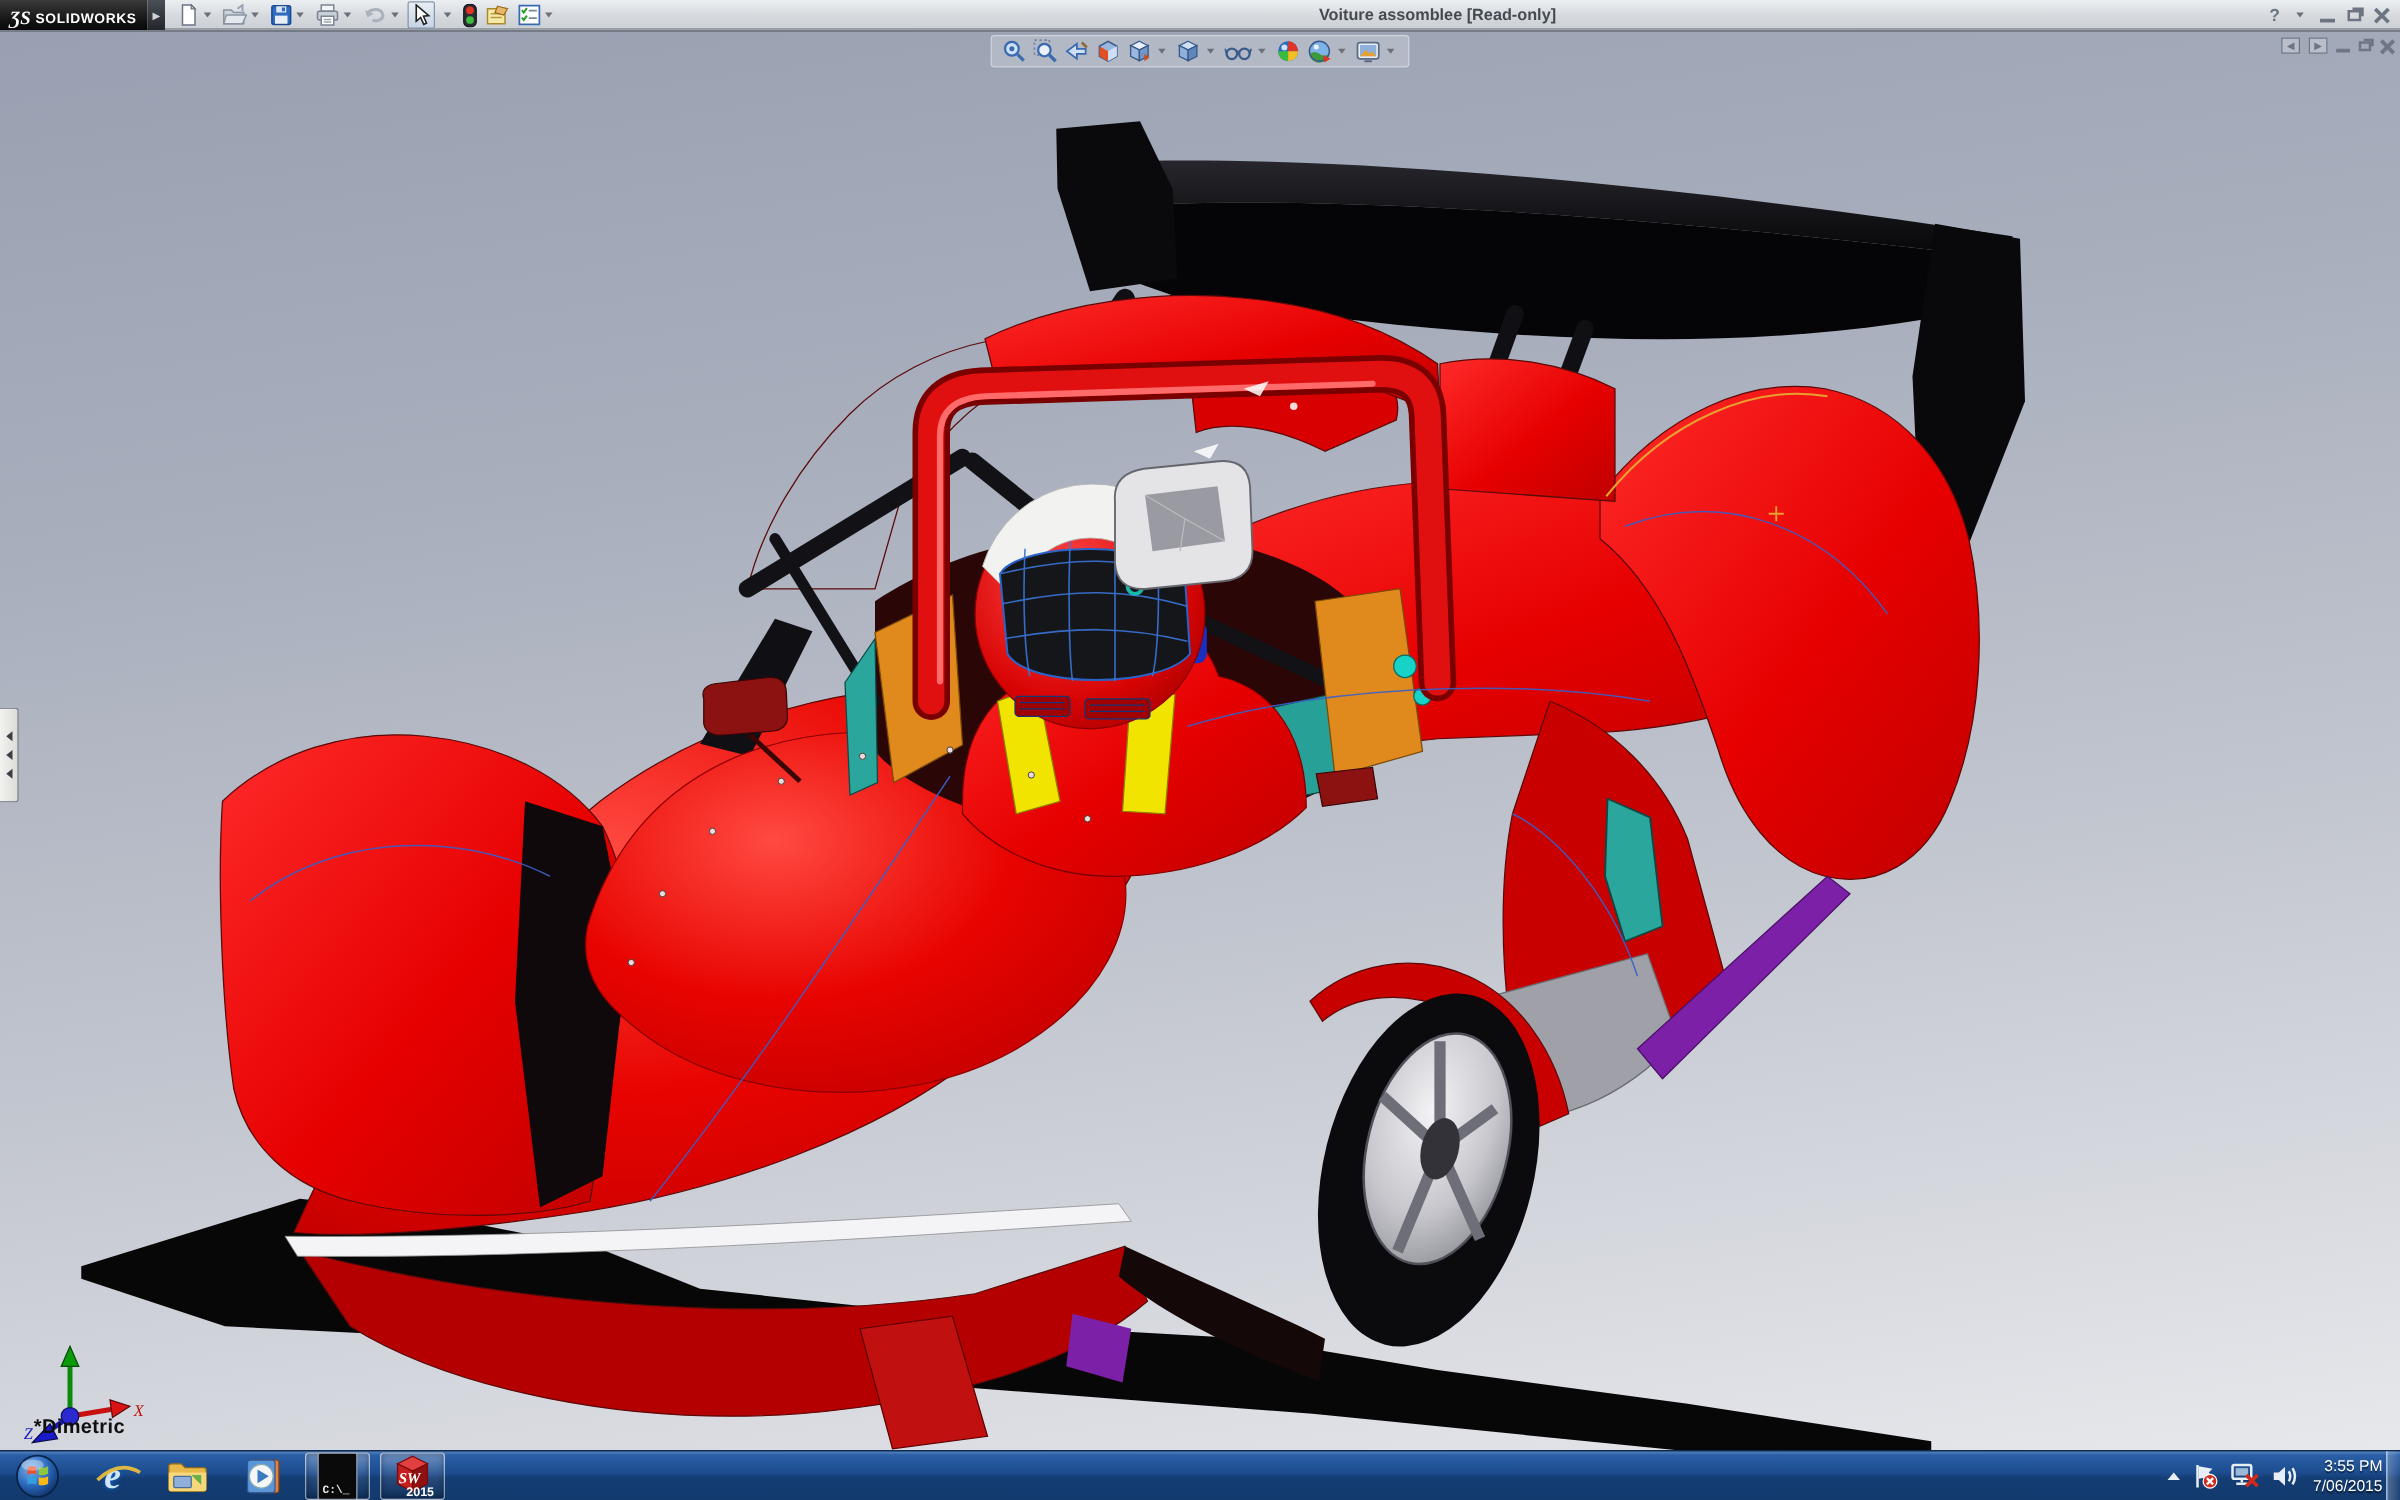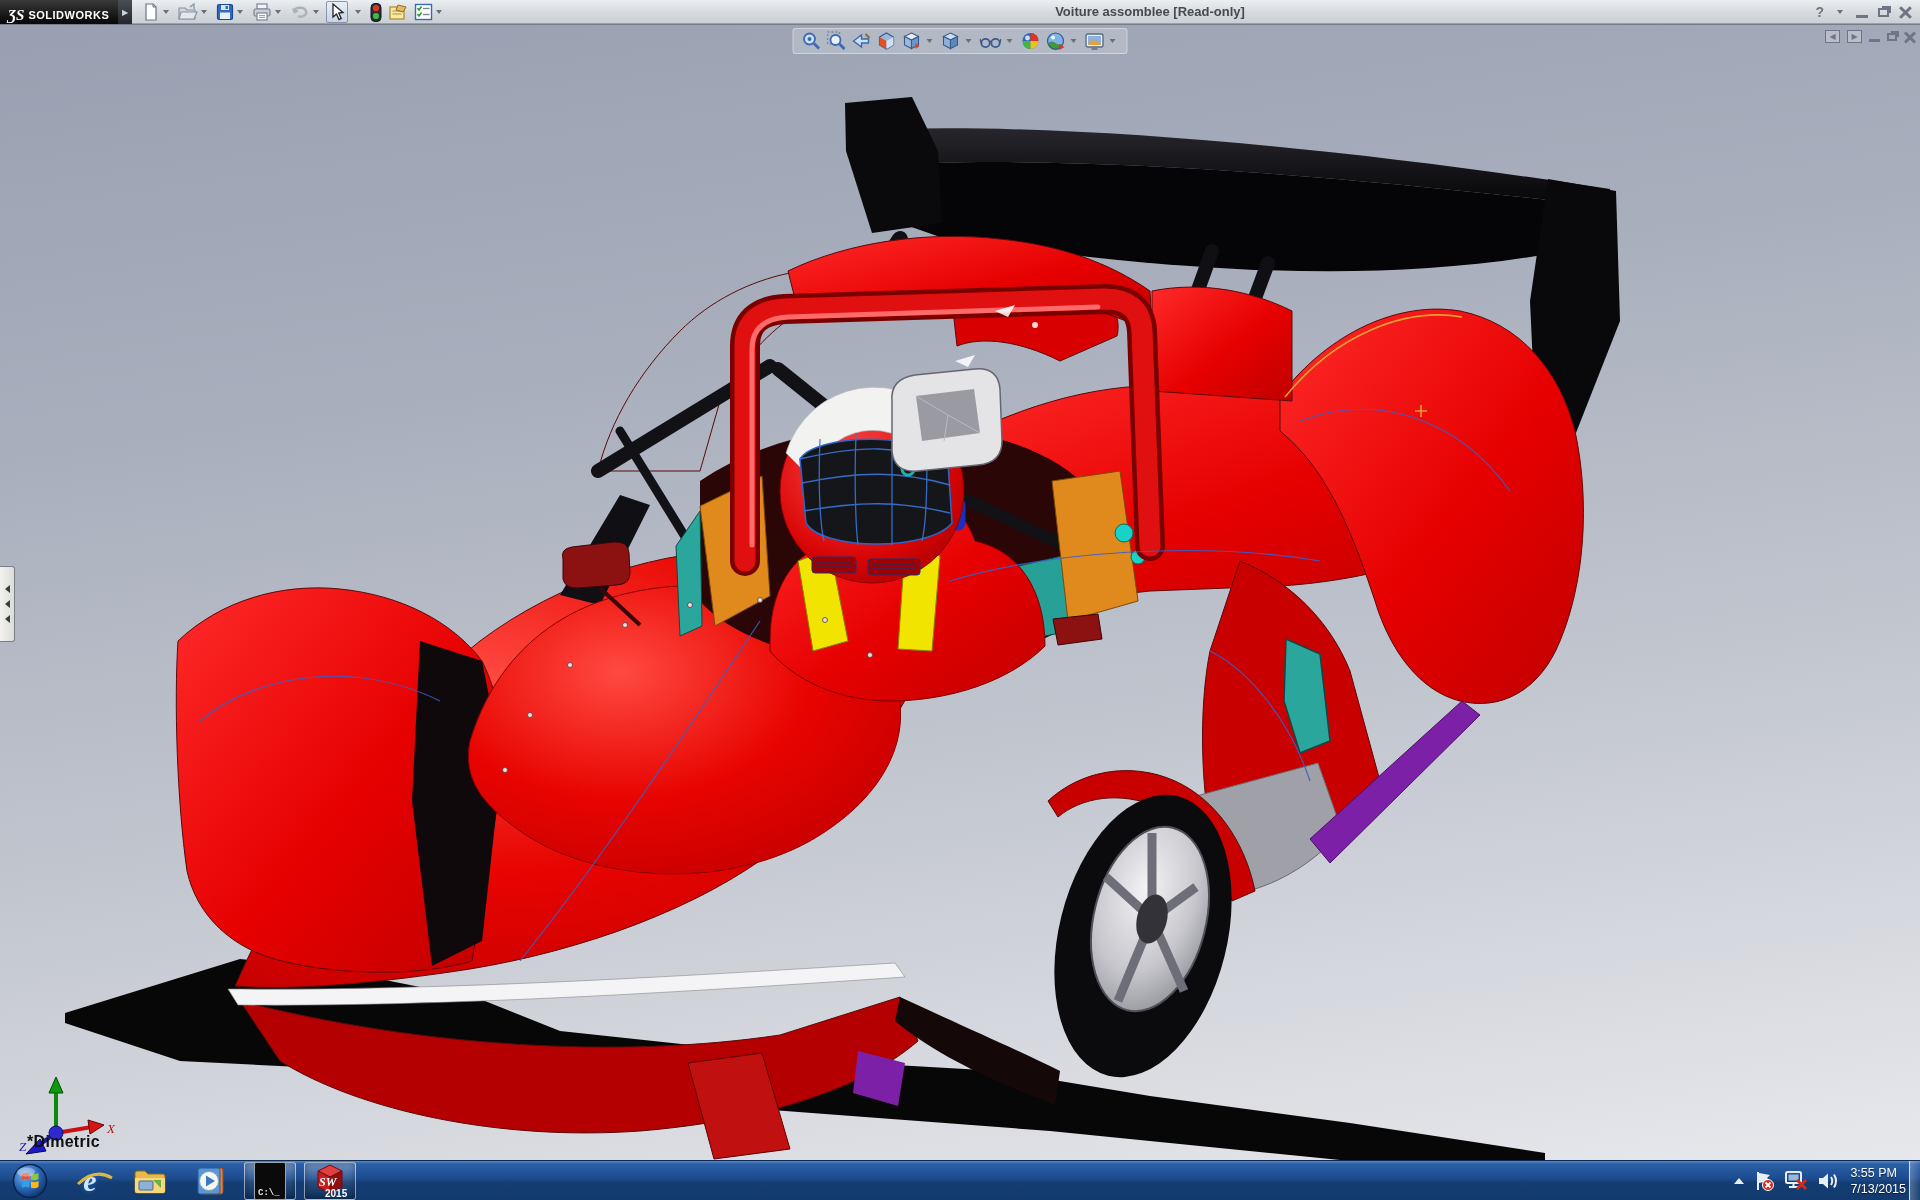--- a/index.html
+++ b/index.html
@@ -56,21 +56,21 @@
   .task-btn { width:52px; height:38px; display:flex; align-items:center; justify-content:center; border-radius:3px; }
   .task-pressed { border:1px solid rgba(255,255,255,.5);
     background:linear-gradient(rgba(255,255,255,.32),rgba(255,255,255,.10) 45%,rgba(0,0,0,.18));
     box-shadow:inset 0 0 6px rgba(0,0,0,.35); }
   .cmd-icon { width:32px; height:26px; background:#0a0a0a; border:1.5px solid #9aa4b2; border-radius:2px; padding:18px 3px; }
   .cmd-icon span { color:#e8e8e8; font-family:"Liberation Mono",monospace; font-size:9px; font-weight:bold; }
   .ie-e { font-family:"Liberation Serif",serif; font-style:italic; font-weight:bold; font-size:30px; color:#cfe6fa;
     text-shadow:0 0 4px #1468c8; position:relative; }
   .tray { position:absolute; right:14px; top:0; height:40px; display:flex; align-items:center; gap:9px; }
   .tray-arrow { width:0; height:0; border-left:5px solid transparent; border-right:5px solid transparent; border-bottom:6px solid #e8eef6; }
-  .clock { color:#fff; font-size:12.5px; text-align:left; line-height:1.3; text-shadow:0 1px 1px rgba(0,0,0,.6); }
+  .clock { color:#fff; font-size:12.5px; text-align:right; line-height:1.3; text-shadow:0 1px 1px rgba(0,0,0,.6); }
   .show-desktop { position:absolute; right:0; top:0; width:11px; height:40px;
     background:linear-gradient(90deg,rgba(255,255,255,.25),rgba(255,255,255,.05)); border-left:1px solid #cfe0f4; }
 </style>
 </head>
 <body>
 
 <div class="titlebar">
   <div class="sw-logo">
     <span class="zs">ƷS</span>
     <span class="sw-name">SOLIDWORKS</span>
@@ -533,17 +533,17 @@
       <line x1="5" y1="17" x2="14" y2="17" stroke="#e8eef6" stroke-width="2"></line>
       <path d="M13 10 L22 19 M22 10 L13 19" stroke="#d02a1a" stroke-width="3"></path>
     </svg>
     <svg width="24" height="22" viewBox="0 0 24 22">
       <path d="M2 8 L6 8 L11 3.5 L11 18.5 L6 14 L2 14 Z" fill="#e8eef6"></path>
       <path d="M14 7 Q16.5 11 14 15" fill="none" stroke="#e8eef6" stroke-width="2"></path>
       <path d="M17 4.5 Q21 11 17 17.5" fill="none" stroke="#e8eef6" stroke-width="2"></path>
     </svg>
     <div class="clock">
       <div>3:55 PM</div>
-      <div>7/13/2015</div>
+      <div>7/06/2015</div>
     </div>
   </div>
   <div class="show-desktop"></div>
 </div>
 
 </body></html>

